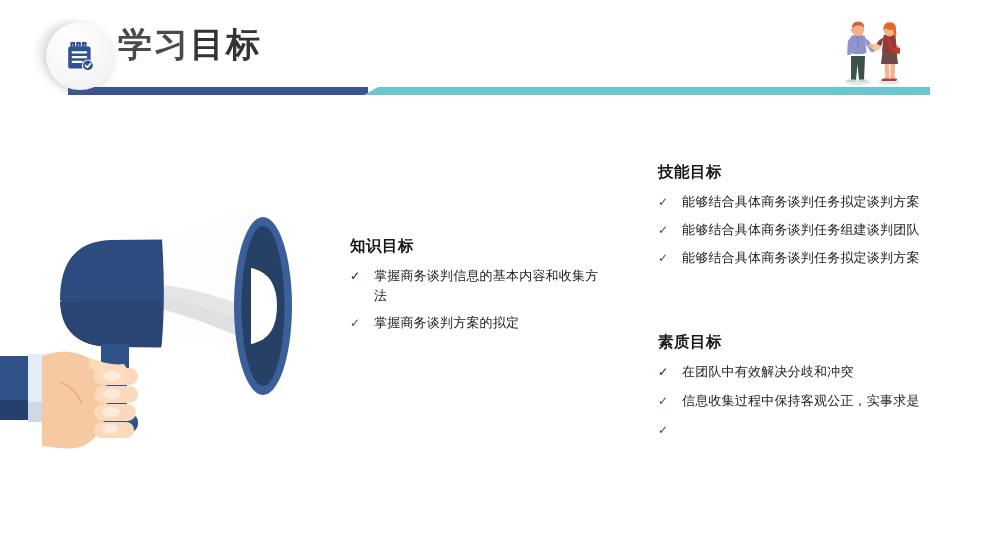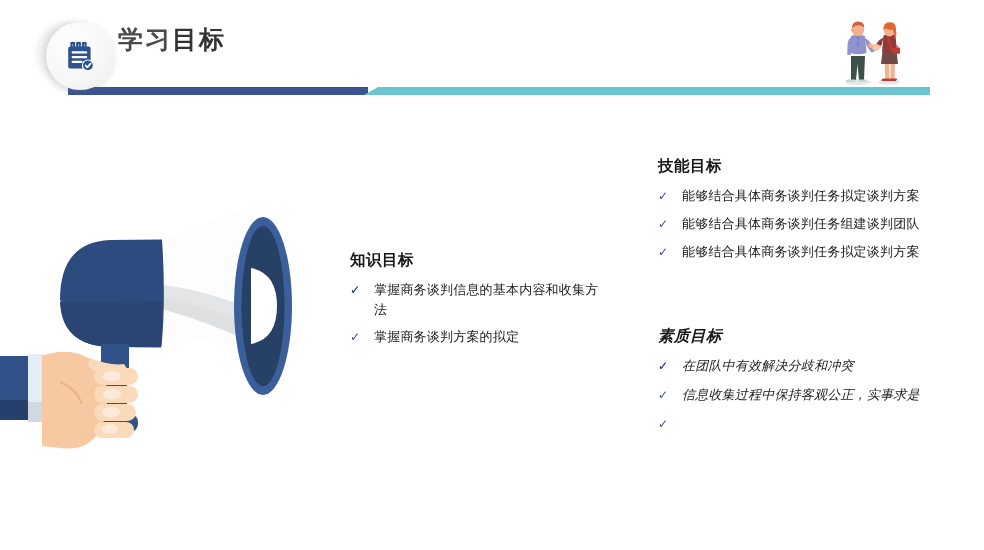--- a/index.html
+++ b/index.html
@@ -74,21 +74,21 @@
     display: flex;
     align-items: center;
     justify-content: center;
   }
   .badge svg { display: block; }
 
   .title {
     position: absolute;
     left: 118px;
     top: 27px;
-    font-size: 25px;
+    font-size: 34px;
     font-weight: 700;
     letter-spacing: 2px;
     line-height: 1;
     color: #3a3a3a;
     white-space: nowrap;
   }
   .title .t-xue { color: #4a4a4a; }
   .title .t-xi  { color: #4a4a4a; }
   .title .t-mu  { color: #333333; }
   .title .t-biao{ color: #333333; }
@@ -109,29 +109,29 @@
     top: 196px;
     width: 330px;
     height: 260px;
   }
   .megaphone svg { display: block; }
 
   
   .col {
     position: absolute;
   }
-  .col-knowledge { left: 350px; top: 246px; width: 250px; }
+  .col-knowledge { left: 350px; top: 226px; width: 250px; }
   .col-skill     { left: 658px; top: 152px; width: 265px; }
-  .col-quality   { left: 658px; top: 322px; width: 265px; font-style: italic; }
+  .col-quality   { left: 658px; top: 322px; width: 265px; }
 
   .sec-title {
     font-size: 15.5px;
     font-weight: 700;
     color: #171717;
-    margin: 4px 0 9px 0;
+    margin: 10px 0 9px 0;
     letter-spacing: 0.5px;
   }
 
   ul.bullets {
     list-style: none;
     margin: 0;
     padding: 0;
   }
   ul.bullets li {
     position: relative;

